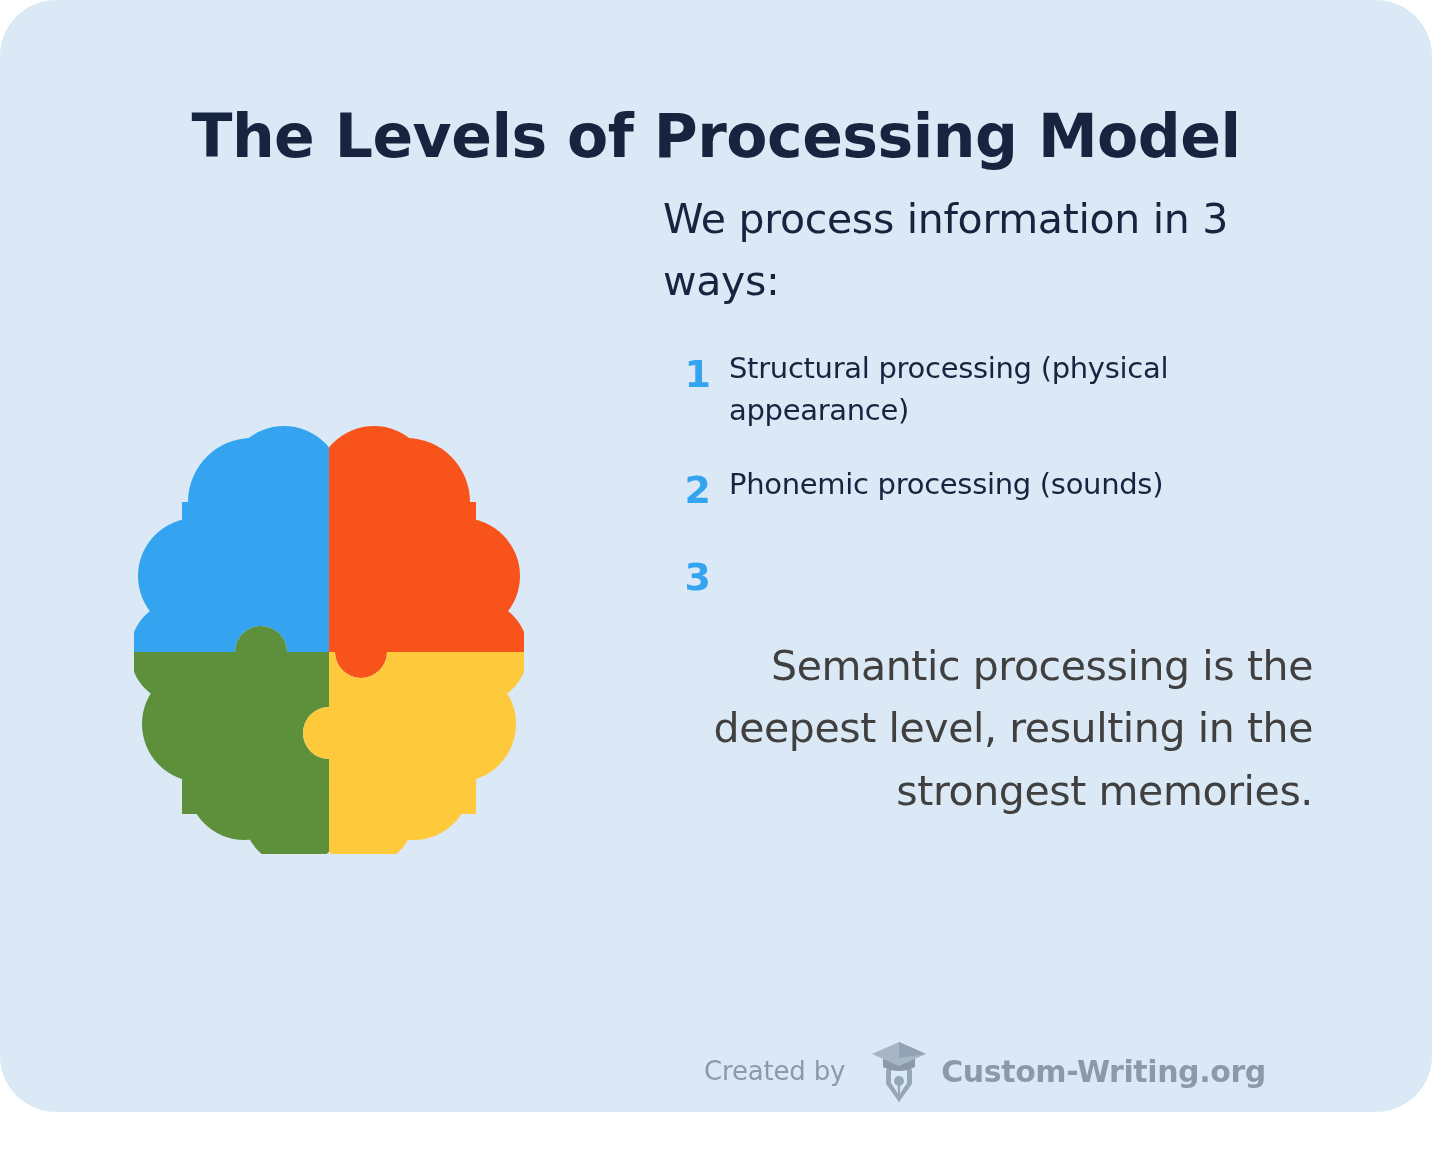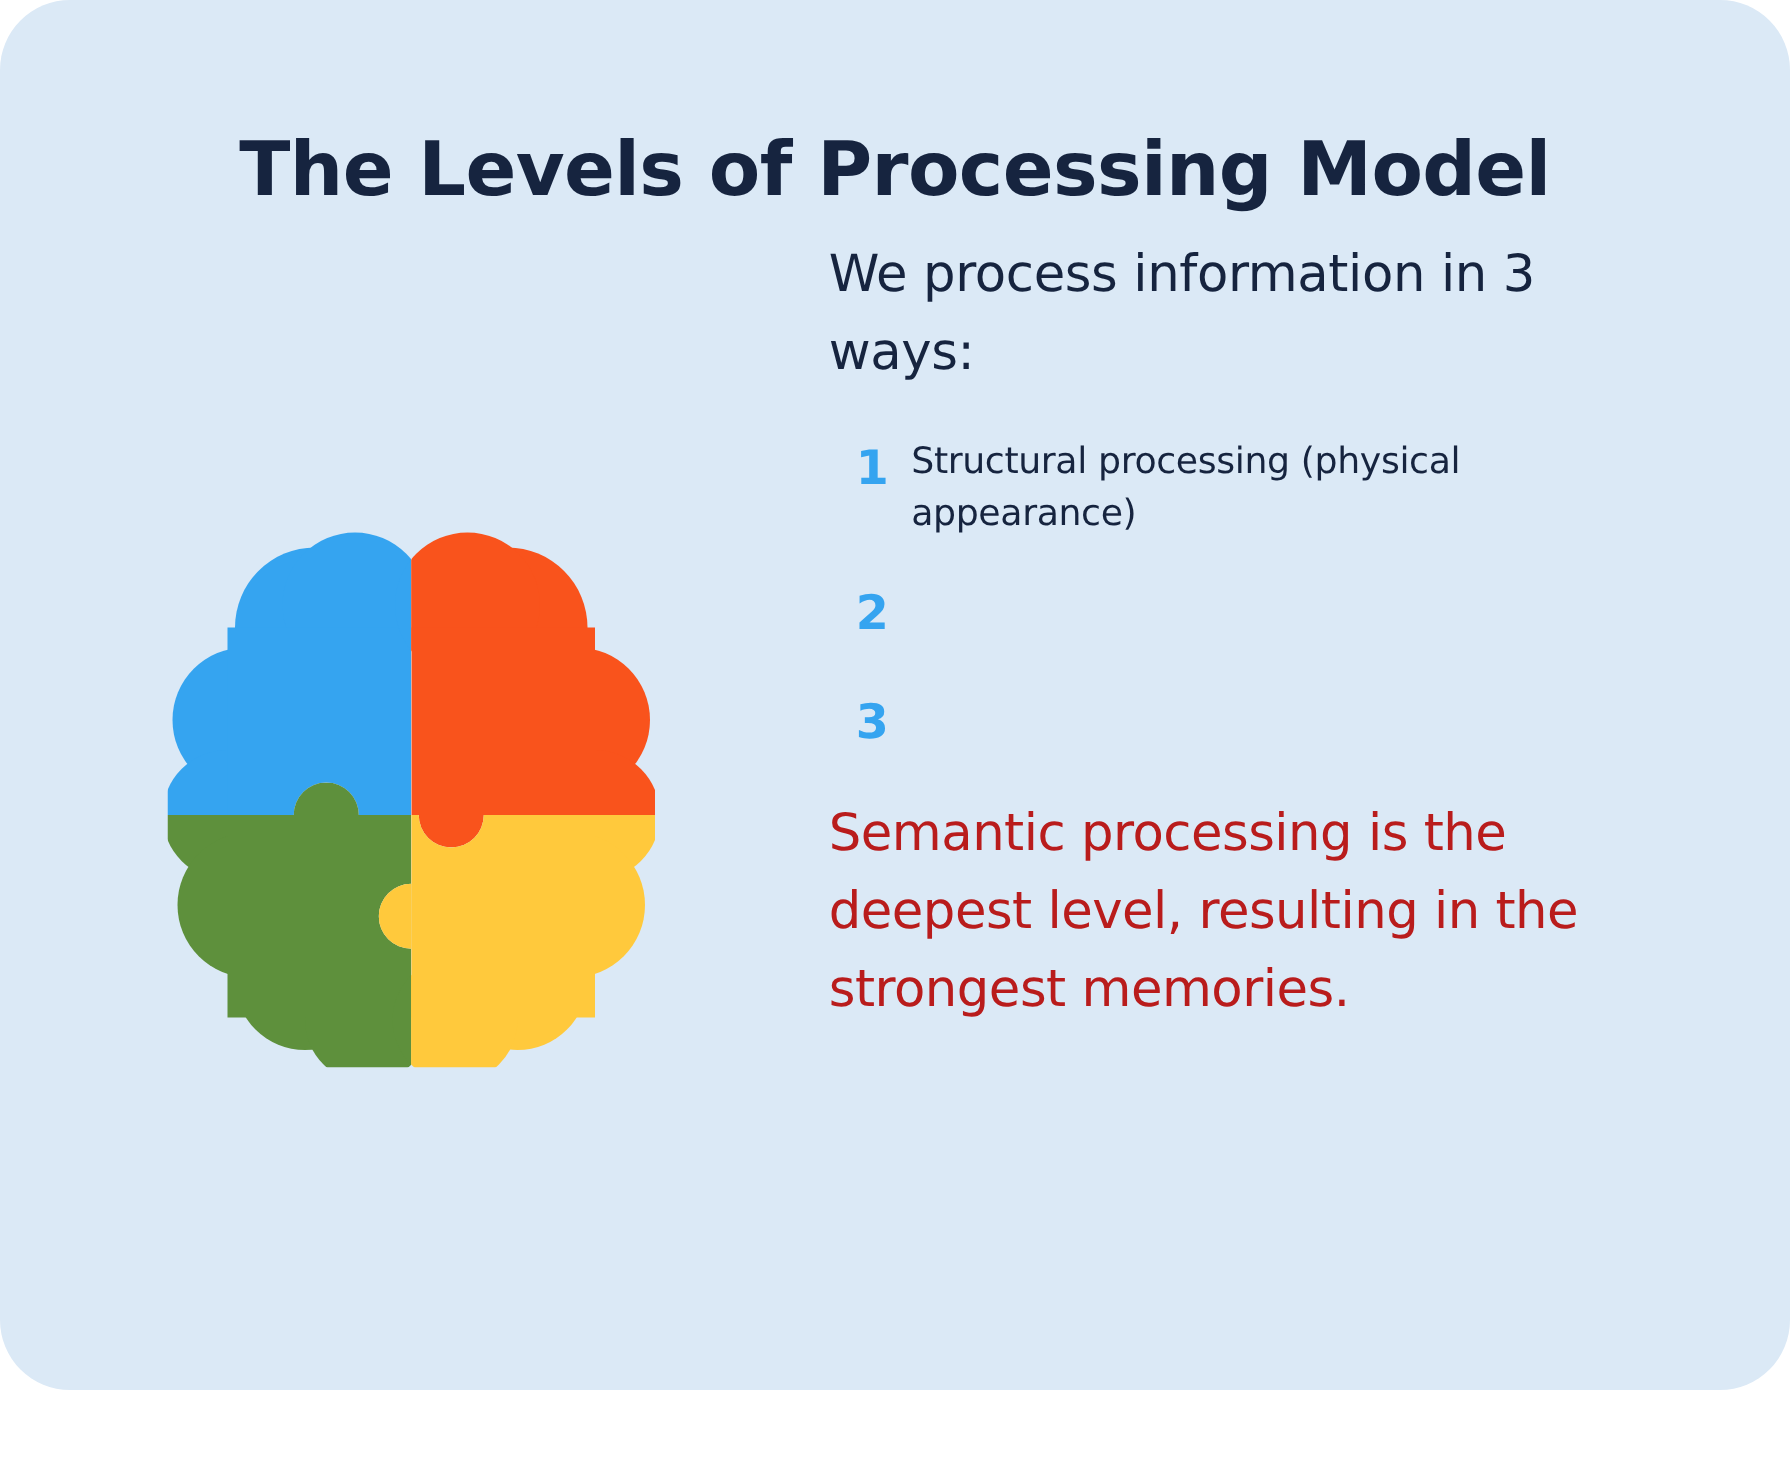--- a/index.html
+++ b/index.html
@@ -104,24 +104,25 @@
     font-weight: normal;
     color: #16243f;
     line-height: 1.45;
     letter-spacing: -0.3px;
   }
 
   .conclusion-text {
     font-family: "DejaVu Sans", sans-serif;
     font-size: 41px;
     font-weight: normal;
-    color: #b91c1c;
+    color: #404040;
     line-height: 1.52;
     margin: 0;
     letter-spacing: -0.4px;
+    text-align: right;
   }
 
   
   .footer-credit {
     position: absolute;
     left: 655px;
     top: 1040px;
     width: 660px;
     display: flex;
     align-items: center;
@@ -231,23 +232,44 @@
 
     <p class="intro-text">We process information in 3 ways:</p>
 
     <ol class="process-list">
       <li class="process-item">
         <span class="item-number">1</span>
         <span class="item-label">Structural processing (physical appearance)</span>
       </li>
       <li class="process-item">
         <span class="item-number">2</span>
+        <span class="item-label">Phonemic processing (sounds)</span>
       </li>
       <li class="process-item">
         <span class="item-number">3</span>
       </li>
     </ol>
 
     <p class="conclusion-text">Semantic processing is the deepest level, resulting in the strongest memories.</p>
   </div>
 
+  <div class="footer-credit">
+    <span class="created-by-label">Created by</span>
+
+    <span class="brand-logo-icon">
+      <svg viewBox="0 0 56 62" xmlns="http://www.w3.org/2000/svg" aria-hidden="true">
+
+        <path d="M28 18 L41 30 L41 44 L28 62 L15 44 L15 30 Z" fill="#96a7b8"></path>
+        <path d="M28 24 L36 31 L36 43 L28 55 L20 43 L20 31 Z" fill="#dbe9f6"></path>
+        <circle cx="28" cy="41" r="5" fill="#96a7b8"></circle>
+        <path d="M26.6 41 L29.4 41 L28.6 62 L27.4 62 Z" fill="#96a7b8"></path>
+
+        <path d="M12 15 L44 15 L44 27 Q28 35 12 27 Z" fill="#8b9aab"></path>
+
+        <path d="M28 2 L55 14 L28 26 L1 14 Z" fill="#a7b6c6"></path>
+        <path d="M28 2 L55 14 L28 18 Z" fill="#93a3b4"></path>
+      </svg>
+    </span>
+
+    <span class="brand-name">Custom-Writing.org</span>
+  </div>
 
 </div>
 
 </body></html>

